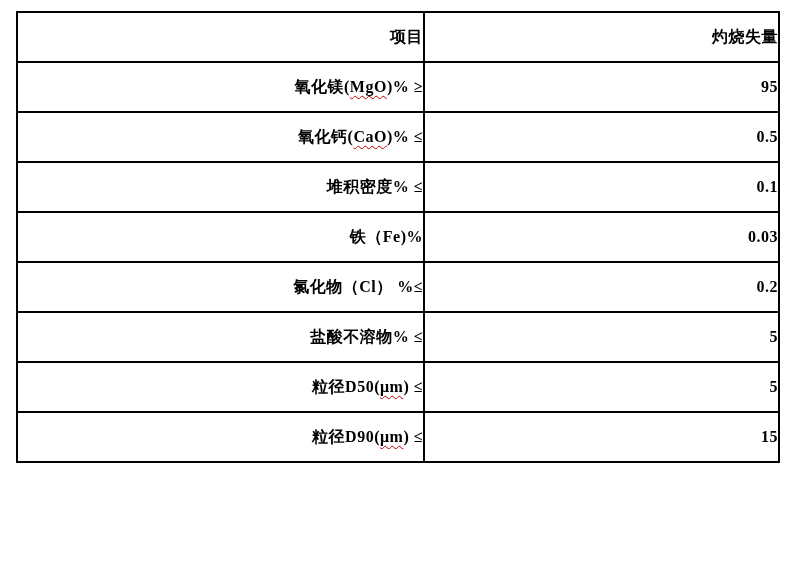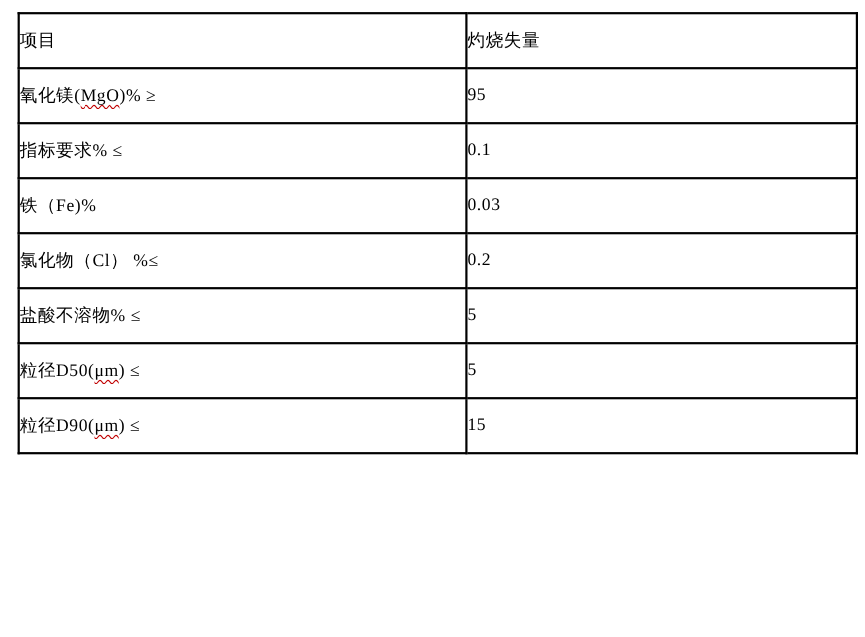--- a/index.html
+++ b/index.html
@@ -20,24 +20,24 @@
     left: 16px;
     top: 11px;
     width: 758px;
     border-collapse: collapse;
     table-layout: fixed;
   }
   .spec th, .spec td {
     border: 2px solid #000000;
     height: 48px;
     padding: 0;
-    text-align: left;
+    text-align: right;
     vertical-align: middle;
     font-size: 16px;
-    font-weight: normal;
+    font-weight: bold;
     letter-spacing: 0.5px;
     white-space: nowrap;
   }
   .col-item  { width: 405px; }
   .col-value { width: 353px; }
   .squiggle {
     text-decoration-line: underline;
     text-decoration-style: wavy;
     text-decoration-color: #c00000;
     text-decoration-thickness: 1px;
@@ -53,23 +53,27 @@
       <tr>
     <th class="col-item"><span>项目</span></th>
     <th class="col-value"><span>灼烧失量</span></th>
   </tr>
 
   <tr>
     <td><span>氧化镁(</span><span class="squiggle">MgO</span><span>)% ≥</span></td>
     <td><span>95</span></td>
   </tr>
 
+  <tr>
+    <td><span>氧化钙(</span><span class="squiggle">CaO</span><span>)% ≤</span></td>
+    <td><span>0.5</span></td>
+  </tr>
 
   <tr>
-    <td><span>指标要求% ≤</span></td>
+    <td><span>堆积密度% ≤</span></td>
     <td><span>0.1</span></td>
   </tr>
 
   <tr>
     <td><span>铁（Fe)%</span></td>
     <td><span>0.03</span></td>
   </tr>
 
   <tr>
     <td><span>氯化物（Cl） %≤</span></td>

